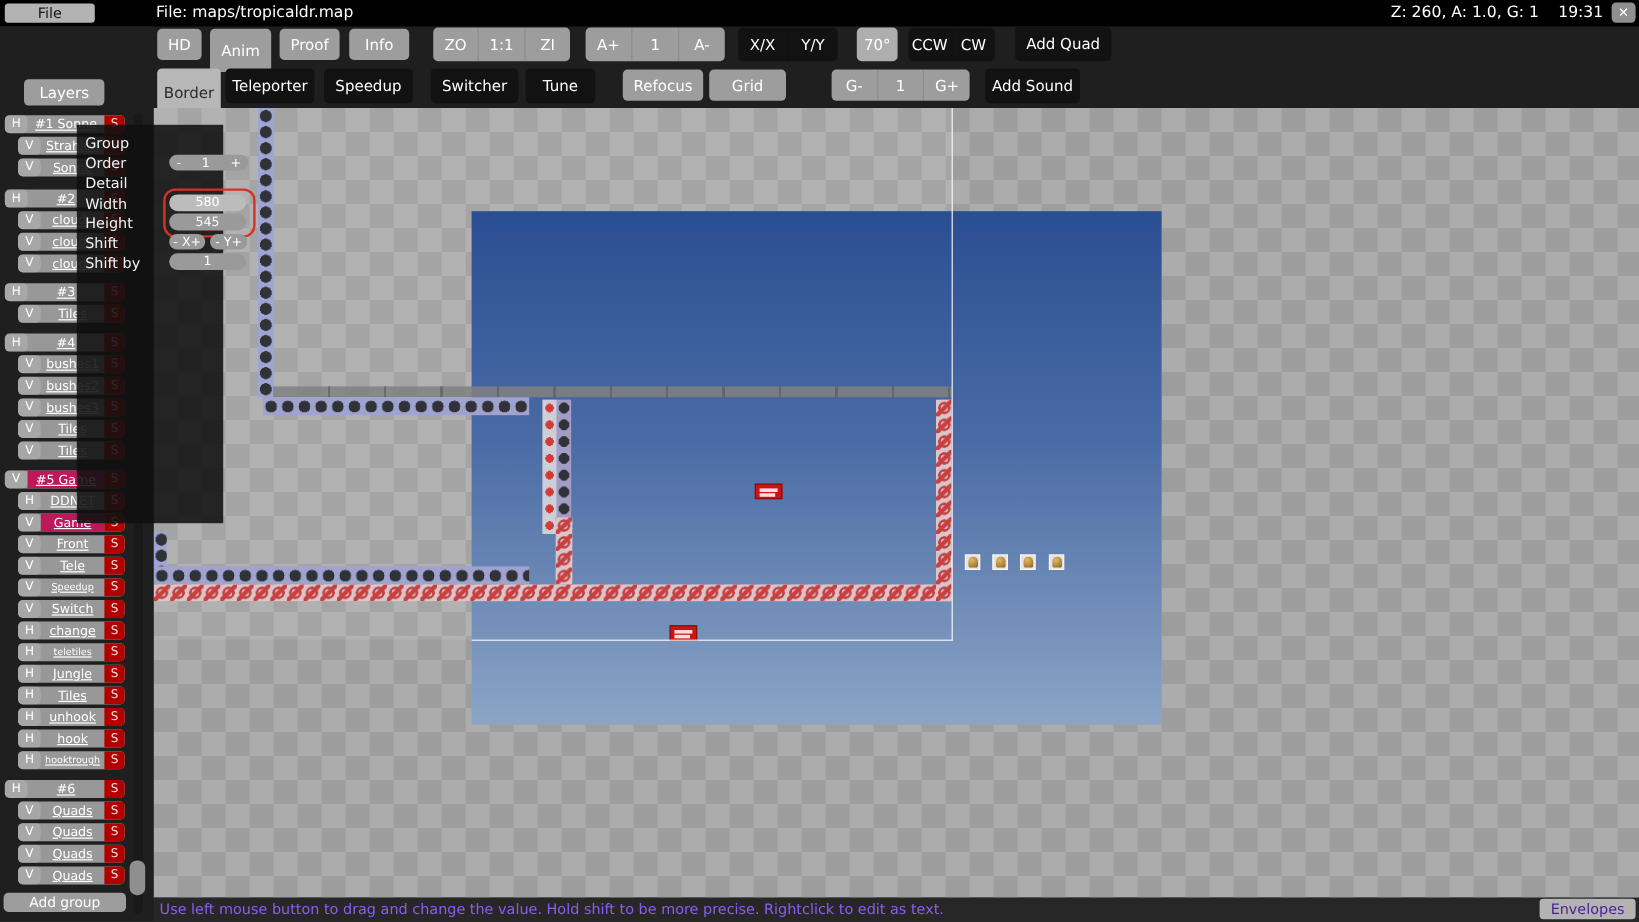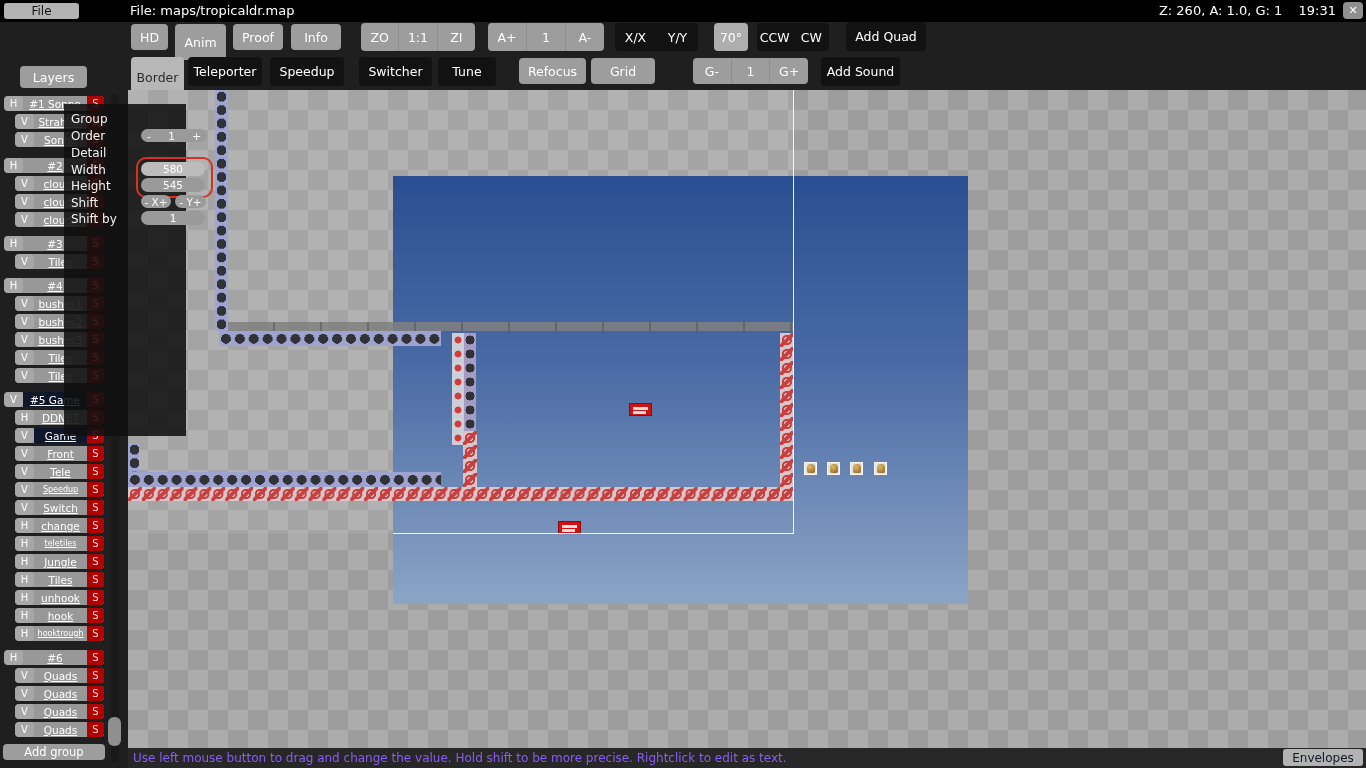--- a/index.html
+++ b/index.html
@@ -41,21 +41,21 @@
     background:#191919; border-radius:4px; }
   #scroll-thumb { position:absolute; left:108px; top:695px; width:13px; height:29px;
     background:#8f8f8f; border-radius:6px; }
   .layer-row { position:absolute; height:15px; display:flex; border-radius:4px;
     overflow:hidden; background:#989898; }
   .layer-row .toggle { width:19px; background:#a7a7a7; color:#fff; font-size:10px;
     display:flex; align-items:center; justify-content:center; border-radius:4px; }
   .layer-row .label { flex:1; color:#fff; font-size:10.5px; display:flex;
     align-items:center; justify-content:center; white-space:nowrap; overflow:hidden;text-decoration:underline; }
   .layer-row .label.small { font-size:8px; }
-  .layer-row .label.red { background:#0f172a; }
+  .layer-row .label.red { background:#be185d; }
   .layer-row .badge { width:17px; background:#b00000; color:#ffd9d9; font-size:10px;
     display:flex; align-items:center; justify-content:center; }
   #add-group-btn { position:absolute; left:3px; top:722px; width:102px; height:16px;
     background:#9d9d9d; border-radius:4px; color:#fff; font-size:11.5px;
     display:flex; align-items:center; justify-content:center; }
 
   
   #canvas { position:absolute; left:128px; top:90px; width:1238px; height:658px;
     background-color:#acacac;
     background-image:
@@ -120,21 +120,21 @@
   .pop-stepper { display:flex; justify-content:space-between; padding:0 6px; }
   #pop-width-val { background:#bcbcbc; }
   #value-outline { position:absolute; left:72px; top:53px; width:77px; height:41px;
     border:2px solid #d93025; border-radius:10px; pointer-events:none; }
 
   
   #statusbar { position:absolute; left:128px; top:748px; width:1238px; height:20px;
     background:#272727; }
   #status-hint { position:absolute; left:5px; top:3px; color:#8b5cf6; font-size:12px; white-space:nowrap; }
   #envelopes-btn { position:absolute; right:3px; top:1px; width:80px; height:17px;
-    background:#b3b3b3; border-radius:3px; color:#0f172a; font-size:12px;
+    background:#b3b3b3; border-radius:3px; color:#4c1d95; font-size:12px;
     display:flex; align-items:center; justify-content:center; }
 </style>
 </head>
 <body>
 
 <div id="app">
 
   <div id="titlebar">
     <div id="file-menu-btn">File</div>
     <div id="map-title">File: maps/tropicaldr.map</div>

